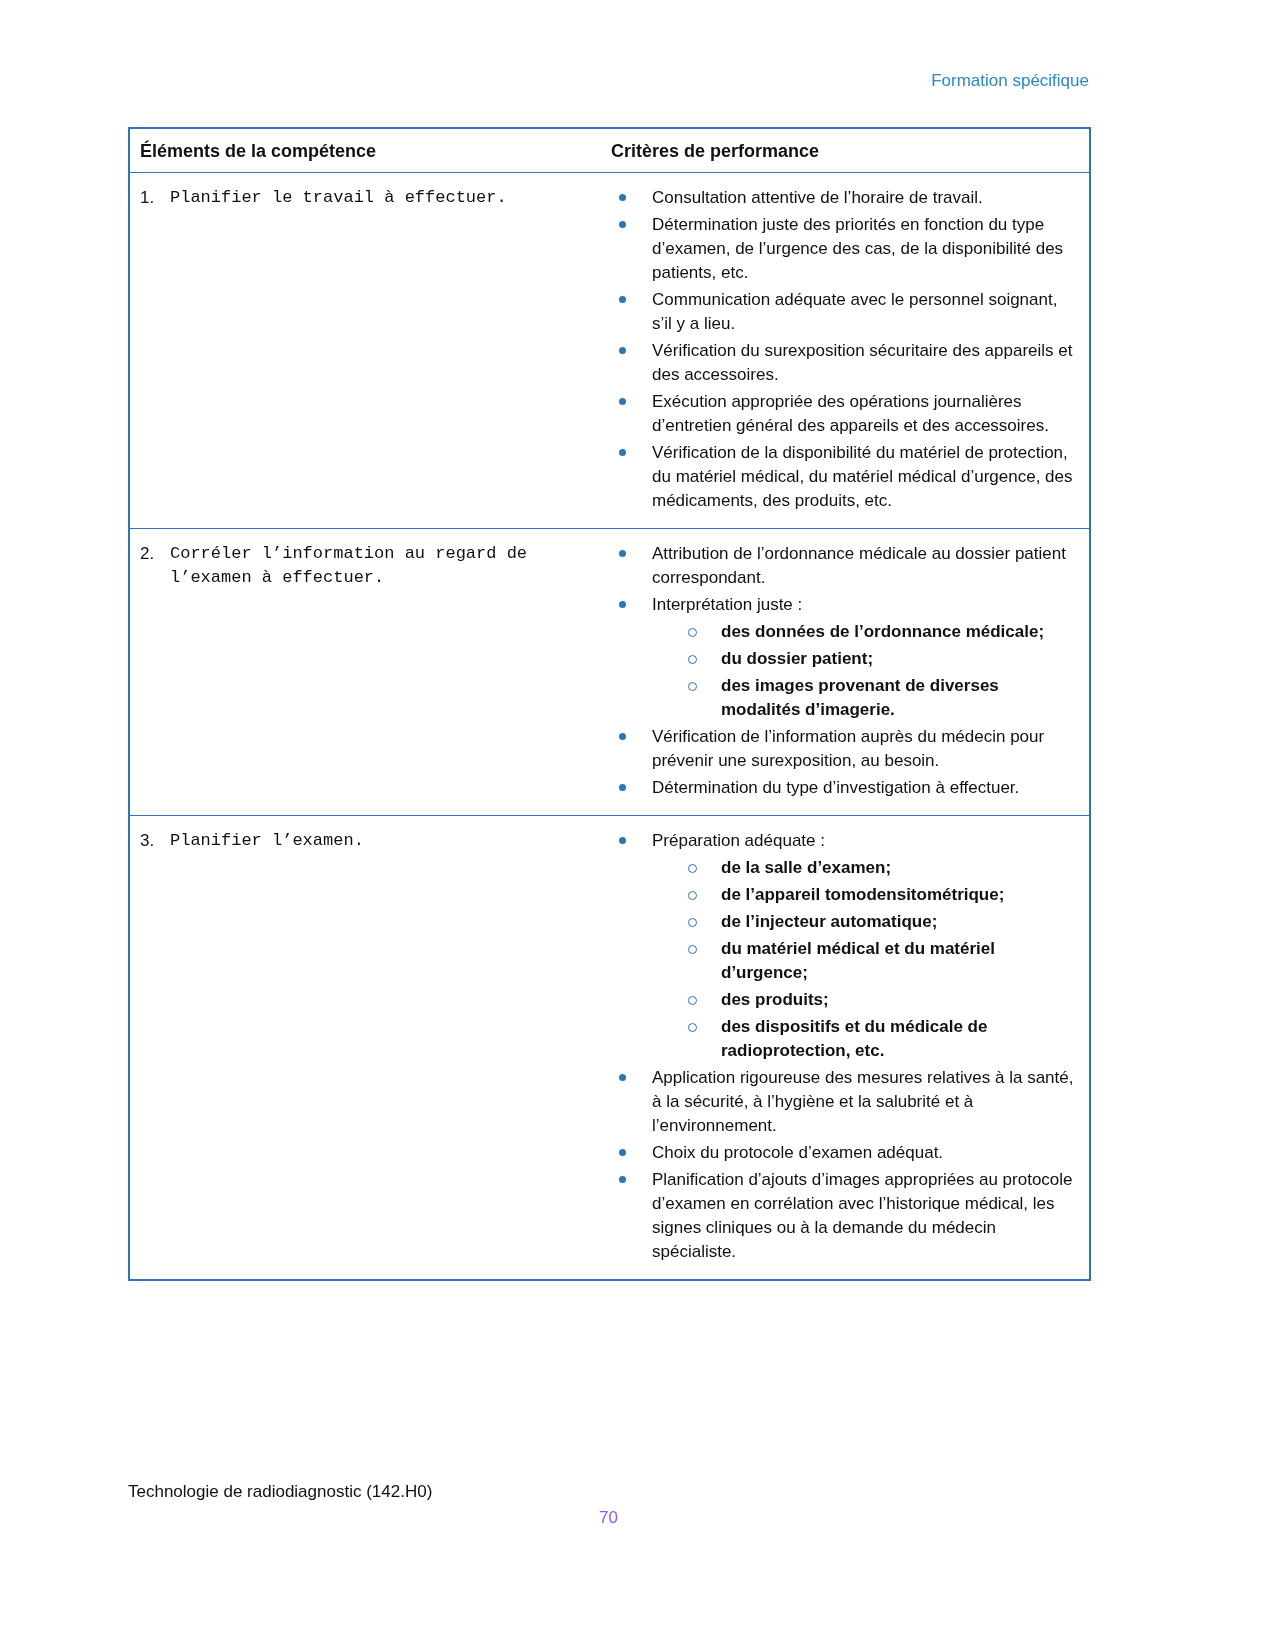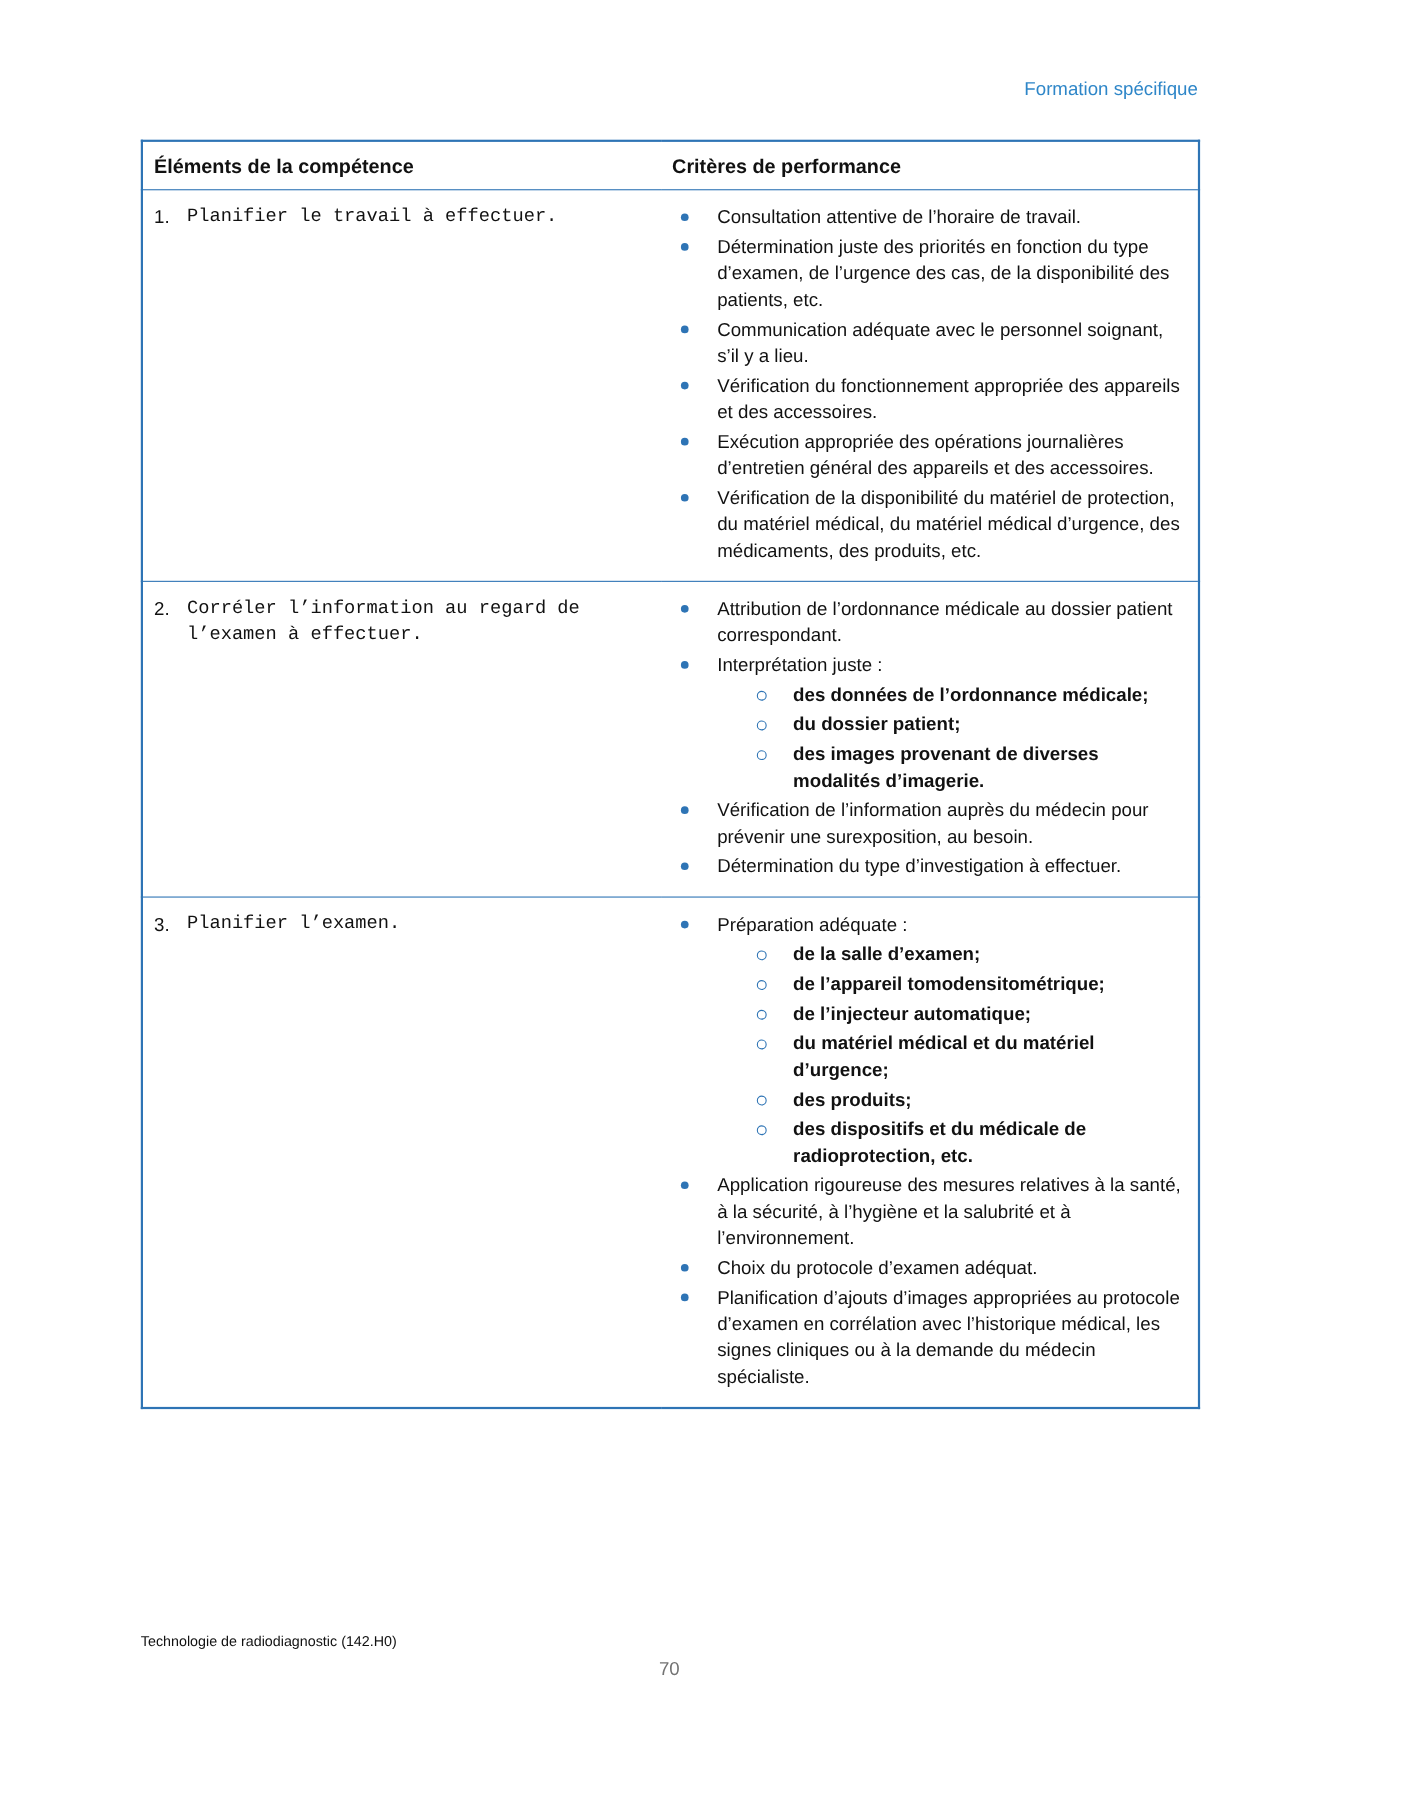--- a/index.html
+++ b/index.html
@@ -89,33 +89,33 @@
     width: 9px;
     height: 9px;
     border: 1.5px solid var(--bullet, #2e74b5);
     border-radius: 50%;
     background: transparent;
   }
   .page-footer-text {
     position: absolute;
     left: 128px;
     top: 1481px;
-    font-size: 13px;
+    font-size: 17px;
     line-height: 22px;
     color: #111111;
   }
   .page-number {
     position: absolute;
     left: 128px;
     top: 1507px;
     width: 961px;
     text-align: center;
     font-size: 17px;
     line-height: 22px;
-    color: #737373;
+    color: #8b5cf6;
   }
 </style>
 </head>
 <body>
 
 <div class="page">
   <div class="content">
     <div class="page-header">Formation spécifique</div>
 
     <table class="competence-table">
@@ -131,21 +131,21 @@
               <div class="element-item">
                 <span class="element-number">1.</span>
                 <span class="element-title">Planifier le travail à effectuer.</span>
               </div>
             </td>
             <td class="cell-criteria">
               <ul class="criteria-list">
                 <li class="crit-item"><span class="bullet"></span><span class="crit-text">Consultation attentive de l’horaire de travail.</span></li>
                 <li class="crit-item"><span class="bullet"></span><span class="crit-text">Détermination juste des priorités en fonction du type d’examen, de l’urgence des cas, de la disponibilité des patients, etc.</span></li>
                 <li class="crit-item"><span class="bullet"></span><span class="crit-text">Communication adéquate avec le personnel soignant, s’il y a lieu.</span></li>
-                <li class="crit-item"><span class="bullet"></span><span class="crit-text">Vérification du fonctionnement appropriée des appareils et des accessoires.</span></li>
+                <li class="crit-item"><span class="bullet"></span><span class="crit-text">Vérification du surexposition sécuritaire des appareils et des accessoires.</span></li>
                 <li class="crit-item"><span class="bullet"></span><span class="crit-text">Exécution appropriée des opérations journalières d’entretien général des appareils et des accessoires.</span></li>
                 <li class="crit-item"><span class="bullet"></span><span class="crit-text">Vérification de la disponibilité du matériel de protection, du matériel médical, du matériel médical d’urgence, des médicaments, des produits, etc.</span></li>
               </ul>
             </td>
           </tr>
           <tr>
             <td class="cell-element">
               <div class="element-item">
                 <span class="element-number">2.</span>
                 <span class="element-title">Corréler l’information au regard de l’examen à effectuer.</span>

